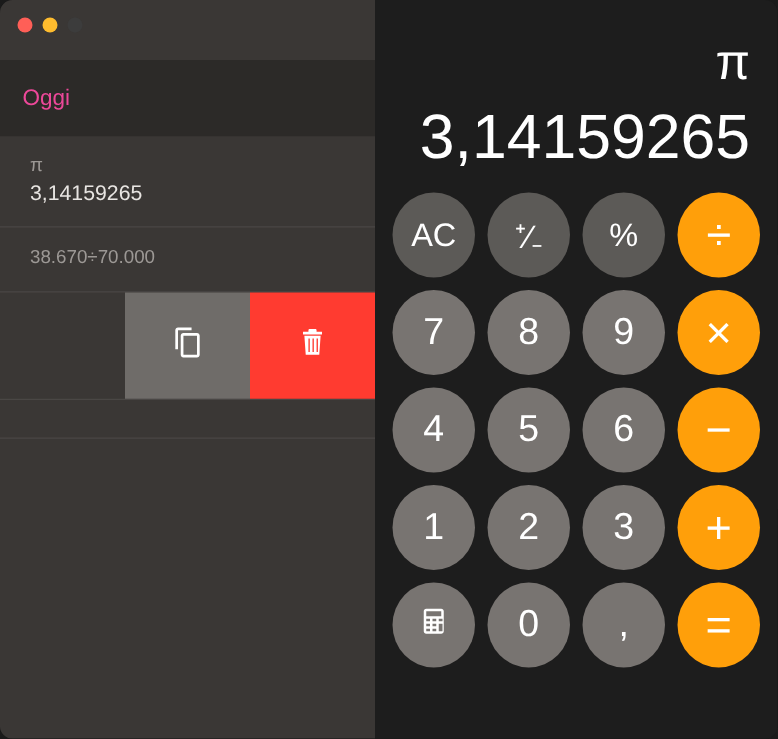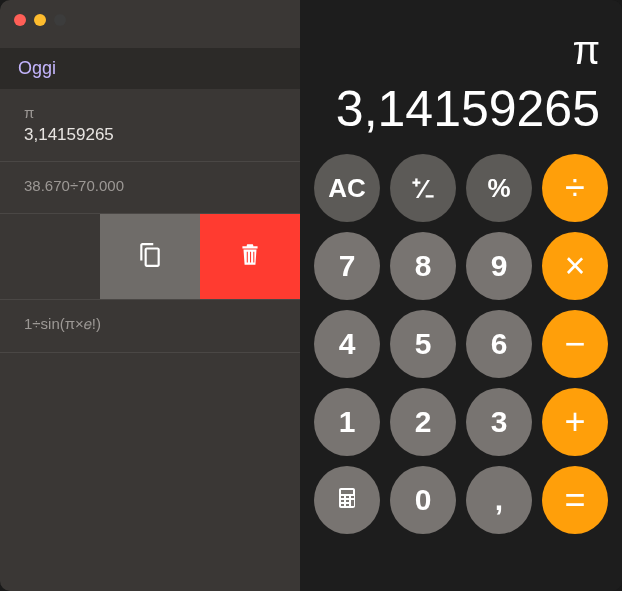--- a/index.html
+++ b/index.html
@@ -9,42 +9,42 @@
   
   .traffic { position: absolute; top: 14px; left: 14px; display: flex; gap: 8px; z-index: 10; }
   .traffic .dot { width: 12px; height: 12px; border-radius: 50%; }
   .tl-close { background: #ff5f57; }
   .tl-min   { background: #febc2e; }
   .tl-max   { background: #3c3c3c; }
   
   
   .history { width: 300px; height: 100%; background: #3a3735; display: flex; flex-direction: column; }
   .h-titlebar { height: 48px; }
-  .h-header { background: #2c2a28; padding: 10px 18px; font-size: 18px; color: #c4b5fd; font-weight: 500; }
+  .h-header { background: #2c2a28; padding: 20px 18px; font-size: 18px; color: #ec4899; font-weight: 500; }
   .h-list { flex: 1; overflow: hidden; }
   .h-item { border-bottom: 1px solid #4a4745; padding: 14px 20px 16px 24px; }
   .h-expr { color: #9c9895; font-size: 15px; line-height: 1.3; margin-bottom: 2px; font-weight: 400; }
   .h-result { color: #e8e5e2; font-size: 17px; font-weight: 500; }
   
   
   .h-row-swipe { display: flex; align-items: stretch; border-bottom: 1px solid #4a4745; height: 86px; }
   .h-row-swipe .spacer { flex: 1; }
   .swipe-btn { width: 100px; display: flex; align-items: center; justify-content: center; }
   .sw-copy { background: #6f6c69; }
   .sw-del  { background: #ff3b30; }
   .swipe-btn svg { width: 26px; height: 26px; fill: #fff; }
   
   
   .calc { flex: 1; background: #1d1d1d; display: flex; flex-direction: column; padding: 12px 12px 14px 12px; }
   .disp { text-align: right; padding: 18px 10px 6px 10px; }
   .disp-sym { color: #fff; font-size: 40px; font-weight: 400; line-height: 1; margin-bottom: 14px; }
   .disp-val { color: #fff; font-size: 50px; font-weight: 300; letter-spacing: 0; line-height: 1; white-space: nowrap; }
   
   .keys { display: grid; grid-template-columns: repeat(4, 1fr); grid-auto-rows: 68px; gap: 10px; margin-top: 14px; padding: 0 2px; }
-  .key { border-radius: 50%; display: flex; align-items: center; justify-content: center; font-size: 30px; color: #fff; user-select: none; cursor: pointer; font-weight: bold; }
+  .key { border-radius: 50%; display: flex; align-items: center; justify-content: center; font-size: 30px; color: #fff; user-select: none; cursor: pointer; }
   .k-fn  { background: #5c5a57; font-size: 26px; }
   .k-num { background: #787471; font-size: 30px; }
   .k-op  { background: #ff9f0a; font-size: 36px; font-weight: 400; }
   .k-icon svg { width: 24px; height: 24px; fill: #fff; }
 </style>
 </head>
 <body>
 
 <div class="window">
 
@@ -80,21 +80,20 @@
         <div class="swipe-btn sw-del">
           <span>
             <svg viewBox="0 0 24 24">
                 <path d="M6 7h12l-1 14H7L6 7zm3 2v10h1V9H9zm3 0v10h1V9h-1zm3 0v10h1V9h-1zM9 4V3c0-.6.4-1 1-1h4c.6 0 1 .4 1 1v1h4v2H5V4h4z"></path>
               </svg>
           </span>
         </div>
       </div>
 
       <div class="h-item">
-        <div class="h-expr">1÷sin(π×𝑒!)</div>
       </div>
 
     </div>
   </div>
 
   <div class="calc">
     <div class="disp">
       <div class="disp-sym">π</div>
       <div class="disp-val">3,14159265</div>
     </div>

